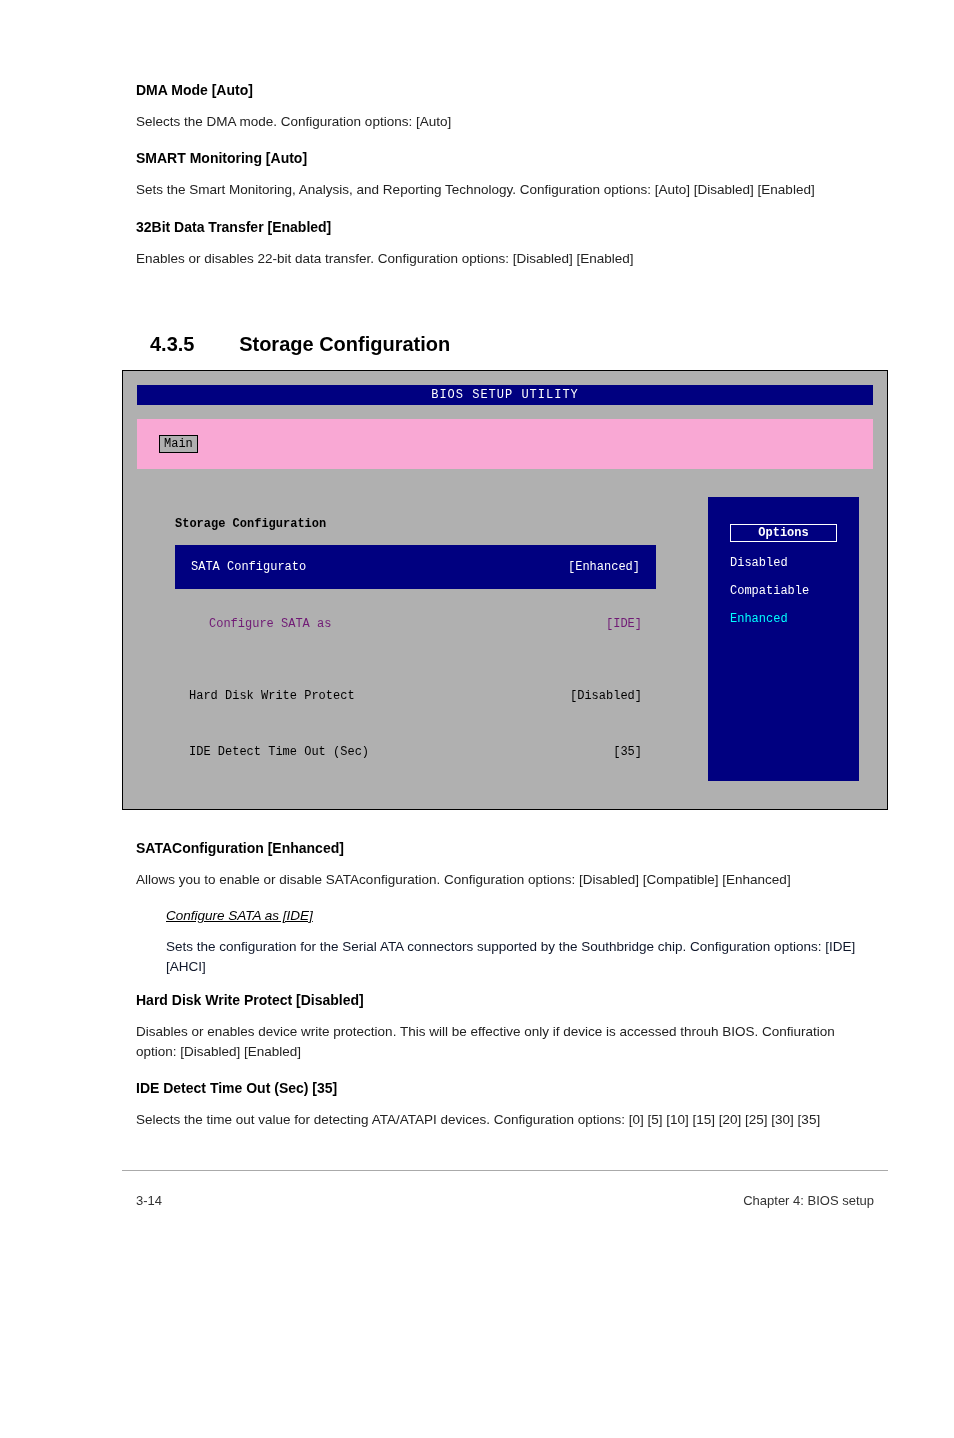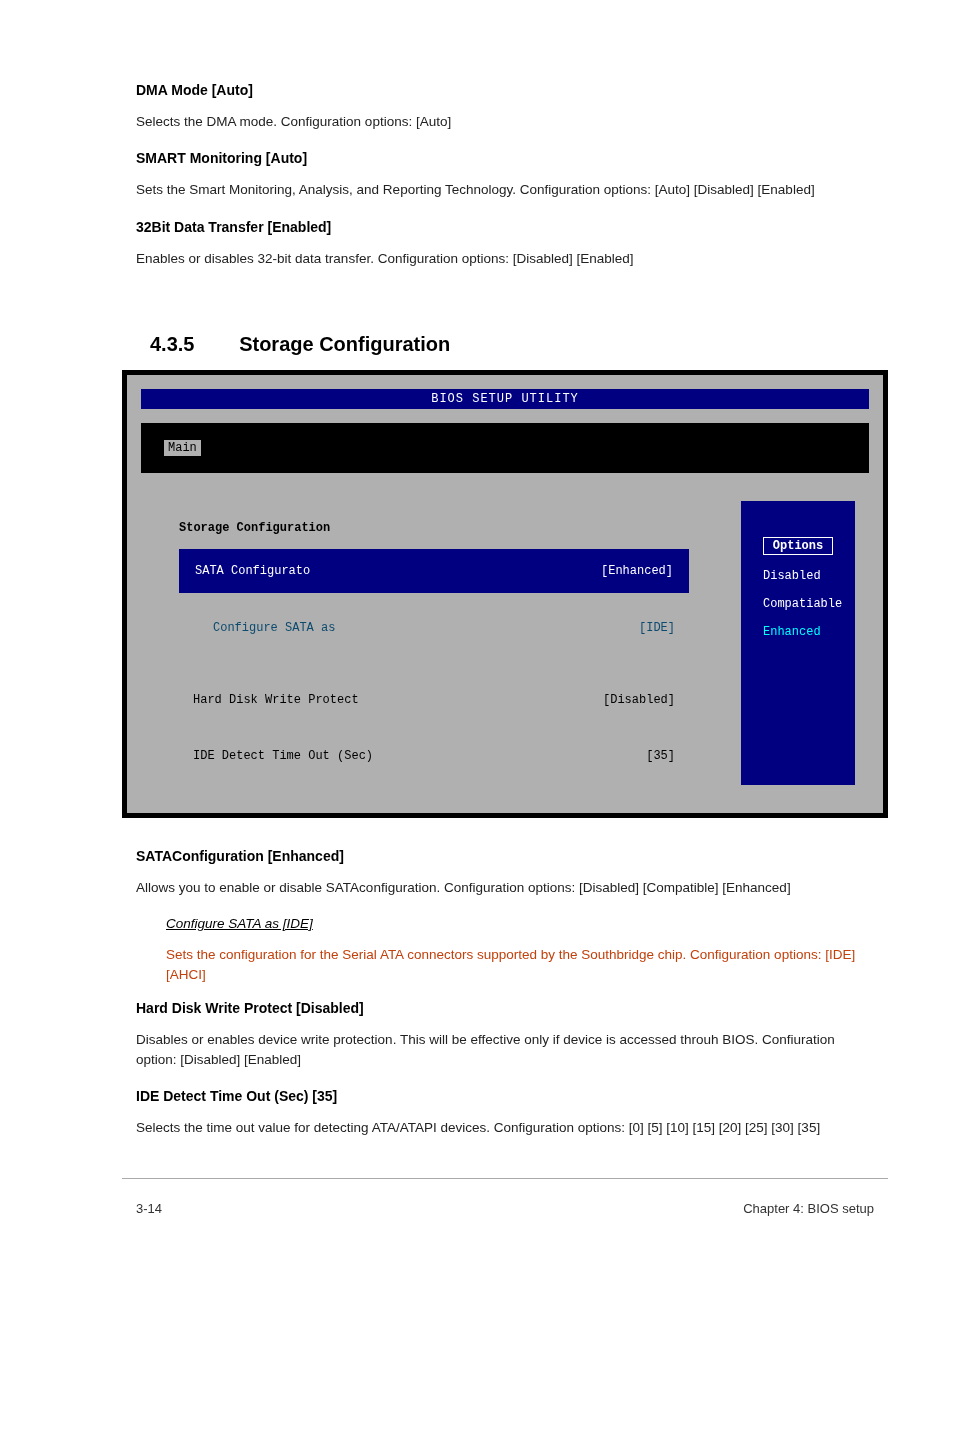--- a/index.html
+++ b/index.html
@@ -35,38 +35,38 @@
 
     .chapter-intro {
       font-size: 13.5px;
       line-height: 1.6;
       margin-bottom: 20px;
       color: #222;
     }
 
     
     .bios-box {
-      border: 5px solid #000000;
+      border: 1px solid #000000;
       background: #b0b0b0;
       margin-bottom: 30px;
       font-family: 'Courier New', Courier, monospace;
       font-size: 12px;
     }
 
     .bios-title-bar {
       background: #000080;
       color: #fff;
       text-align: center;
       padding: 3px 0;
       font-size: 12px;
       letter-spacing: 1px;
     }
 
     .bios-tab-bar {
-      background: #000000;
+      background: #f9a8d4;
       padding: 2px 8px;
       display: flex;
       align-items: center;
     }
 
     .bios-tab {
       background: #b0b0b0;
       color: #000;
       font-size: 12px;
       padding: 1px 4px;
@@ -82,24 +82,24 @@
       display: flex;
       padding: 0;
     }
 
     .bios-main {
       flex: 1;
       padding: 6px 10px;
     }
 
     .bios-sidebar {
-      width: 114px;
-      background: #000080;
-      color: #fff;
-      padding: 22px 8px;
+      width: 151px;
+      background: #000080;
+      color: #fff;
+      padding: 13px 8px;
       font-size: 12px;
     }
 
     .bios-sidebar-title {
       background: #000080;
       color: #fff;
       font-weight: bold;
       margin-bottom: 8px;
       font-size: 12px;
       text-align: center;
@@ -128,21 +128,21 @@
       color: #fff;
       padding: 1px 2px;
     }
 
     .bios-row-indent {
       display: flex;
       justify-content: space-between;
       font-size: 12px;
       padding-left: 20px;
       margin-bottom: 2px;
-      color: #0c4a6e;
+      color: #701a75;
     }
 
     .bios-option {
       font-size: 12px;
       margin-bottom: 2px;
     }
 
     .bios-option.selected {
       color: #00ffff;
     }
@@ -153,21 +153,21 @@
       text-decoration: underline;
       font-size: 13.5px;
       margin-bottom: 4px;
       margin-top: 8px;
       padding-left: 30px;
     }
 
     .sub-item-body {
       font-size: 13.5px;
       line-height: 1.5;
-      color: #c2410c;
+      color: #0f172a;
       margin-bottom: 14px;
       padding-left: 30px;
     }
 
     .footer {
       border-top: 1px solid #aaa;
       display: flex;
       justify-content: space-between;
       padding-top: 8px;
       margin-top: 40px;
@@ -188,21 +188,21 @@
 
 
 <div>
   <div class="section-heading">SMART Monitoring [Auto]</div>
   <div class="section-body">Sets the Smart Monitoring, Analysis, and Reporting Technology. Configuration options: [Auto] [Disabled] [Enabled]</div>
 </div>
 
 
 <div>
   <div class="section-heading">32Bit Data Transfer [Enabled]</div>
-  <div class="section-body">Enables or disables 32-bit data transfer. Configuration options: [Disabled] [Enabled]</div>
+  <div class="section-body">Enables or disables 22-bit data transfer. Configuration options: [Disabled] [Enabled]</div>
 </div>
 
 <br>
 
 
 <div>
   <div class="chapter-heading">
     <span>4.3.5</span>&nbsp;&nbsp;&nbsp;<span>Storage Configuration</span>
   </div>
 </div>

